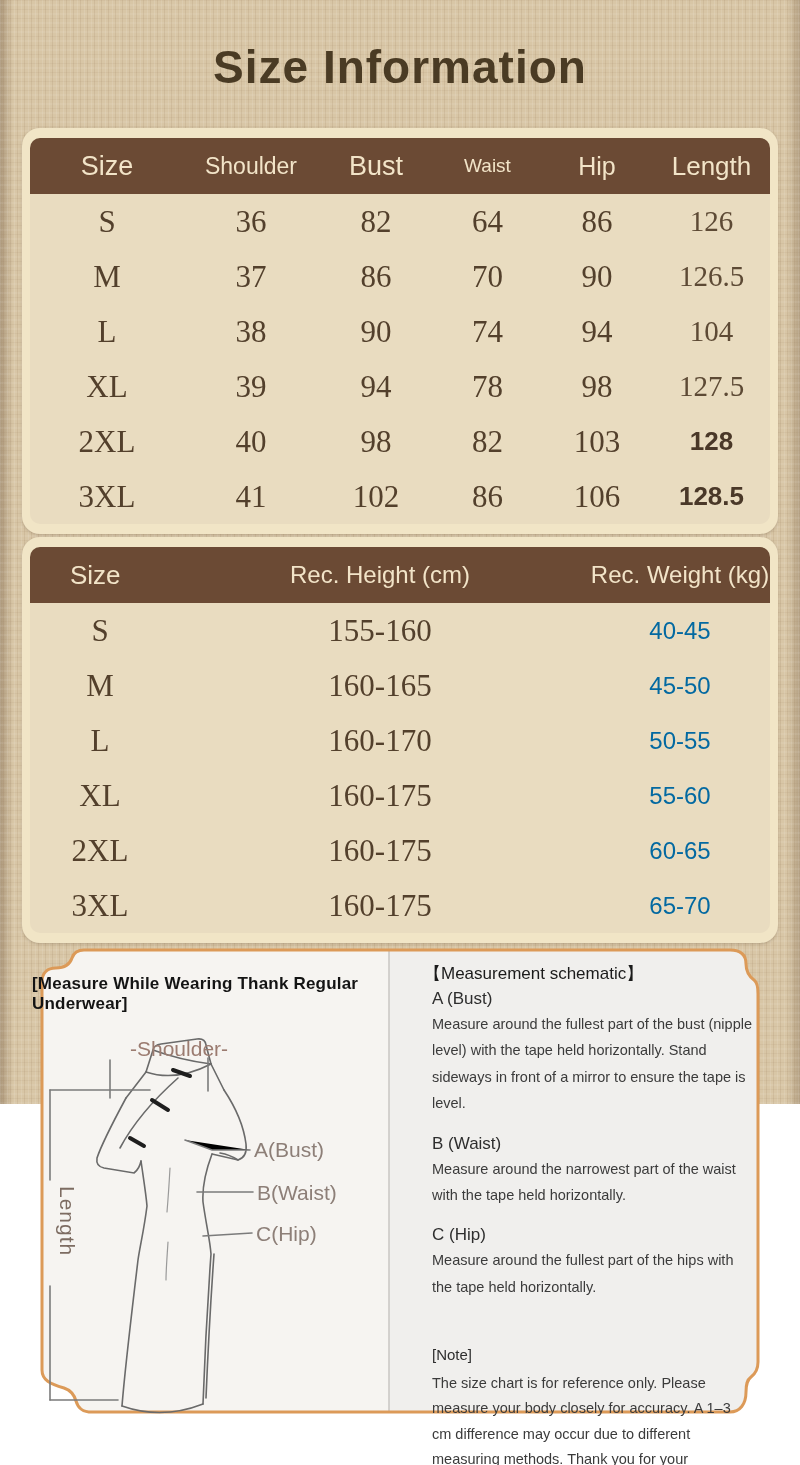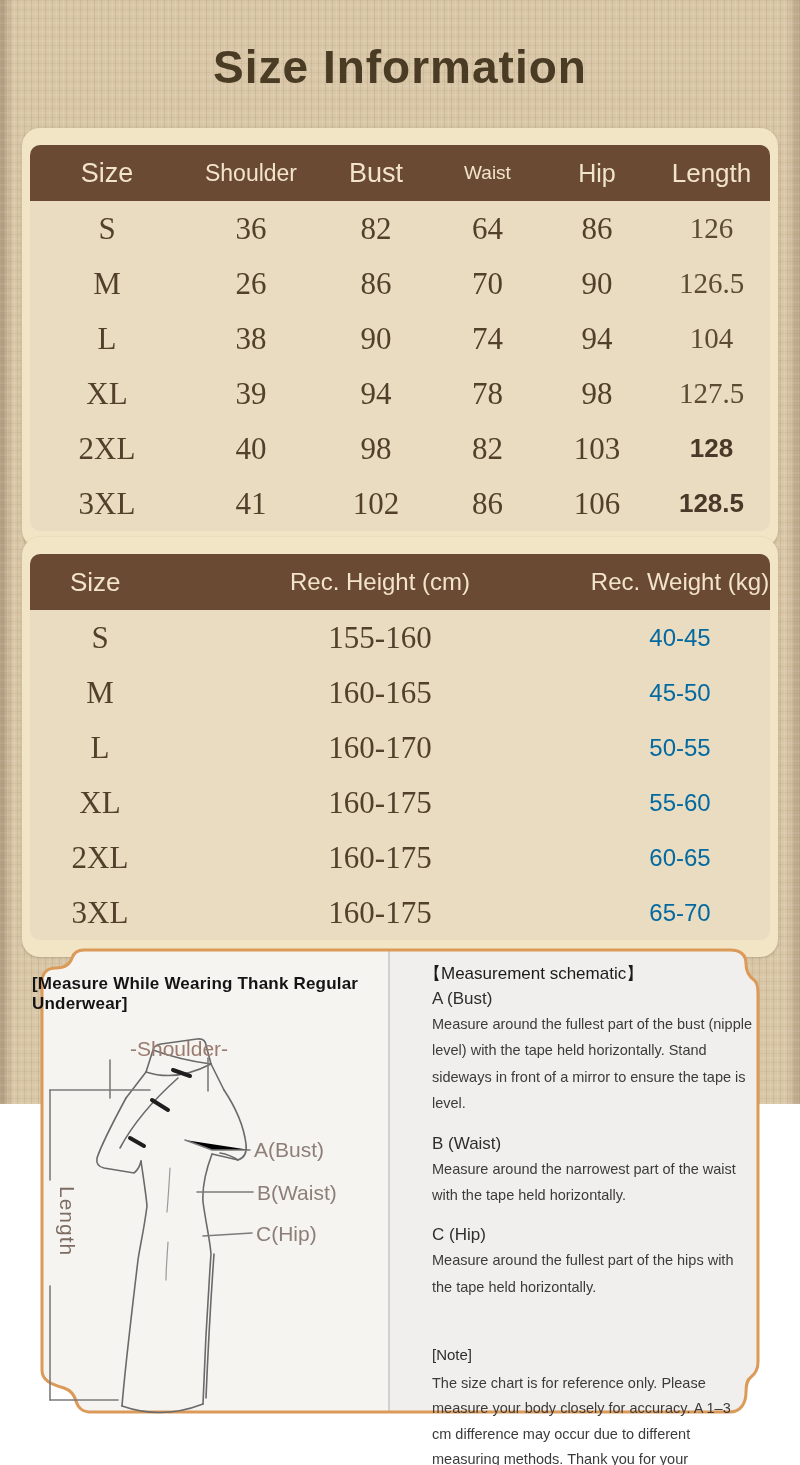--- a/index.html
+++ b/index.html
@@ -8,21 +8,21 @@
   .page{position:absolute;inset:0;width:800px;height:1104px;
         background-color:#d8c6a6;
         background-image:
           repeating-linear-gradient(90deg, rgba(255,255,255,.10) 0 1px, rgba(0,0,0,0) 1px 3px, rgba(146,114,80,.14) 3px 4px, rgba(0,0,0,0) 4px 7px),
           repeating-linear-gradient(0deg, rgba(255,255,255,.07) 0 2px, rgba(0,0,0,0) 2px 5px, rgba(150,120,88,.09) 5px 6px, rgba(0,0,0,0) 6px 9px),
           linear-gradient(90deg, rgba(104,80,56,.40) 0, rgba(104,80,56,0) 13px, rgba(104,80,56,0) calc(100% - 13px), rgba(104,80,56,.32) 100%);}
   .page-title{position:absolute;top:40px;left:0;width:800px;text-align:center;
        font-size:46px;font-weight:700;color:#4a3b24;letter-spacing:1px;}
   
   .panel{position:absolute;left:22px;width:756px;background:#f1e5c6;
-         border-radius:18px;padding:17px 8px;box-sizing:border-box;
+         border-radius:18px;padding:10px 8px;box-sizing:border-box;
          box-shadow:0 1px 3px rgba(80,60,40,.25);}
   .panel table{border-collapse:collapse;table-layout:fixed;width:740px;}
   .panel thead tr{background:#6b4a34;}
   .panel thead th{color:#f2e4c8;height:56px;font-weight:400;padding:0;vertical-align:middle;}
   .panel tbody td{height:55px;text-align:center;vertical-align:middle;padding:0;
          font-family:"Liberation Serif",serif;font-size:31px;color:#53402c;}
   .panel tbody{background:#e9dcc0;}
   .t1{top:128px;}
   .t1 thead th{border-radius:0;}
   .t1 thead th:first-child{border-radius:10px 0 0 0;}
@@ -92,21 +92,21 @@
           <tr>
             <td>S</td>
             <td>36</td>
             <td>82</td>
             <td>64</td>
             <td>86</td>
             <td>126</td>
           </tr>
           <tr>
             <td>M</td>
-            <td>26</td>
+            <td>37</td>
             <td>86</td>
             <td>70</td>
             <td>90</td>
             <td>126.5</td>
           </tr>
           <tr>
             <td>L</td>
             <td>38</td>
             <td>90</td>
             <td>74</td>

